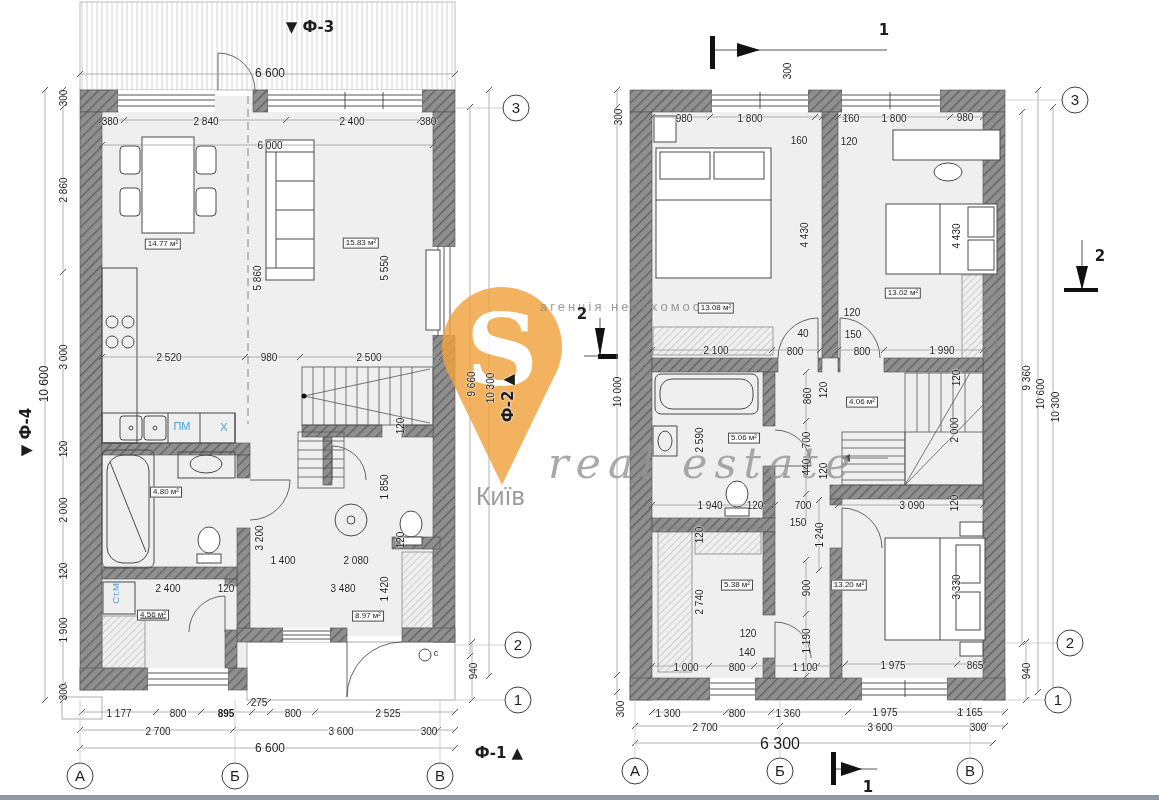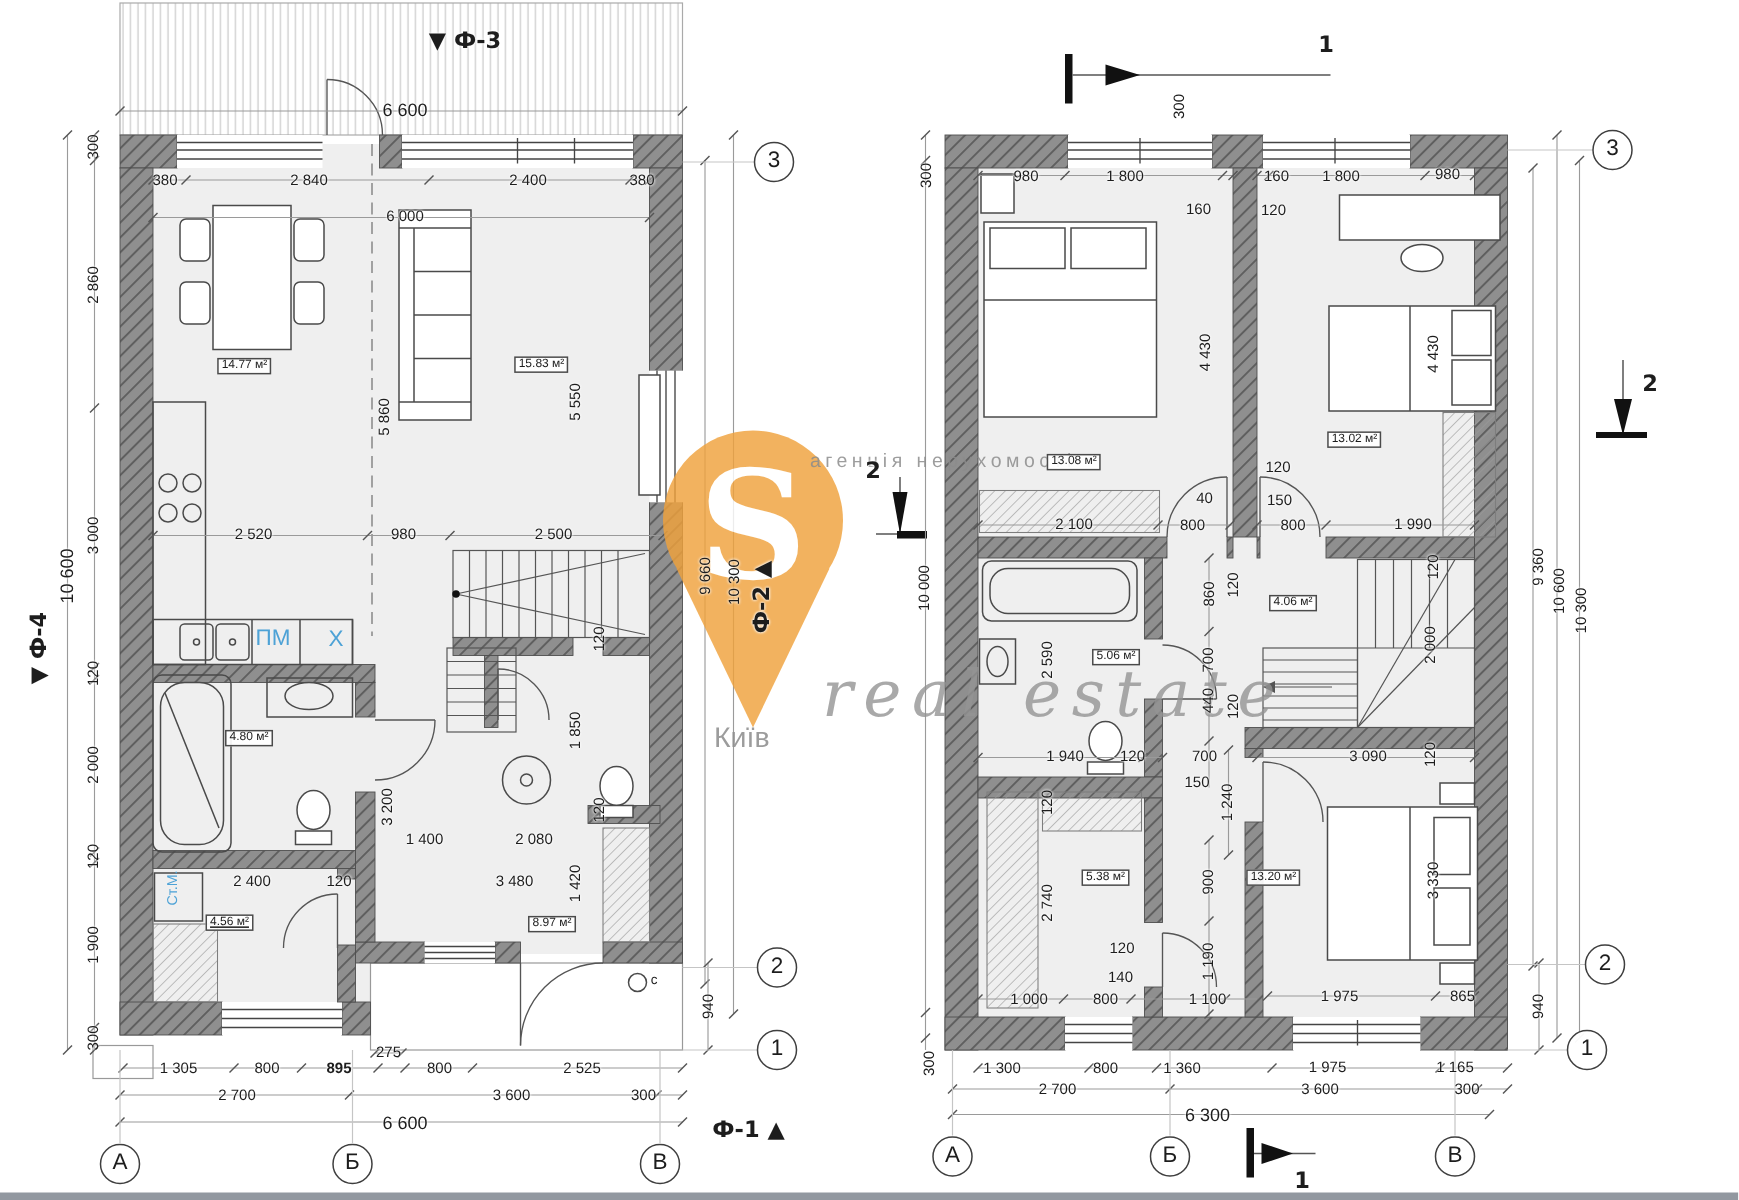--- a/index.html
+++ b/index.html
@@ -15,30 +15,30 @@
   .v{transform:translate(-50%,-50%) rotate(-90deg);}
   .area{font-size:8px;border:1px solid #4a4a4a;background:rgba(255,255,255,.92);
         padding:0 2px;text-shadow:none;}
   .axis{width:25px;height:25px;border:1.3px solid #3f3f3f;border-radius:50%;
         background:rgba(255,255,255,.97);font-size:15px;display:flex;align-items:center;
         justify-content:center;text-shadow:none;}
   .facade{font-size:15px;font-weight:bold;font-family:"DejaVu Sans",sans-serif;}
   .facadev{font-size:15px;font-weight:bold;font-family:"DejaVu Sans",sans-serif;
            transform:translate(-50%,-50%) rotate(-90deg);}
   .section{font-size:15px;font-weight:600;font-family:"DejaVu Sans",sans-serif;}
-  .blue{color:#4da2d6;font-size:15px;text-shadow:none;}
+  .blue{color:#4da2d6;font-size:11px;text-shadow:none;}
   .bluev{color:#4da2d6;font-size:9.5px;text-shadow:none;
          transform:translate(-50%,-50%) rotate(-90deg);}
   .wm-agency{position:absolute;left:540px;top:299px;font-size:13px;letter-spacing:3px;
              color:rgba(140,140,140,.85);}
   .wm-italo{position:absolute;left:550px;top:283px;font-family:"DejaVu Serif",serif;
             font-weight:bold;font-size:138px;line-height:1;color:rgba(240,162,60,.8);}
   .wm-tagline{position:absolute;left:548px;top:438px;font-family:"DejaVu Serif",serif;
               font-style:italic;font-size:43px;letter-spacing:7px;color:rgba(148,148,148,.8);}
-  .wm-city{position:absolute;left:476px;top:482px;font-size:19px;color:rgba(145,145,145,.9);}
+  .wm-city{position:absolute;left:476px;top:482px;font-size:25px;color:rgba(145,145,145,.9);}
   .wm-pin{position:absolute;left:437px;top:285px;}
 </style>
 </head>
 <body>
 
 <div id="canvas">
 
 <svg id="plan-svg" width="1159" height="800">
   <defs>
     <pattern id="wh" width="7" height="7" patternUnits="userSpaceOnUse" patternTransform="rotate(45)">
@@ -582,21 +582,21 @@
       <span class="lb " style="left: 343px; top: 588px;">3 480</span>
       <span class="lb v" style="left: 384px; top: 589px;">1 420</span>
       <span class="lb area" style="left: 153px; top: 615px; text-decoration: underline;">4.56 м²</span>
       <span class="lb area" style="left: 368px; top: 616px;">8.97 м²</span>
       <span class="lb v" style="left: 471px; top: 384px;">9 660</span>
       <span class="lb v" style="left: 490px; top: 388px;">10 300</span>
       <span class="lb facadev" style="left: 508px; top: 398px;">Ф-2 ▲</span>
       <span class="lb v" style="left: 473px; top: 671px;">940</span>
       <span class="lb " style="left: 436px; top: 654px; font-size: 9px;">c</span>
       <span class="lb " style="left: 259px; top: 702px;">275</span>
-      <span class="lb " style="left: 119px; top: 713px;">1 305</span>
+      <span class="lb " style="left: 119px; top: 713px;">1 177</span>
       <span class="lb " style="left: 178px; top: 713px;">800</span>
       <span class="lb " style="left: 226px; top: 713px; font-weight: bold;">895</span>
       <span class="lb " style="left: 293px; top: 713px;">800</span>
       <span class="lb " style="left: 388px; top: 713px;">2 525</span>
       <span class="lb " style="left: 158px; top: 731px;">2 700</span>
       <span class="lb " style="left: 341px; top: 731px;">3 600</span>
       <span class="lb " style="left: 429px; top: 731px;">300</span>
       <span class="lb " style="left: 270px; top: 749px; font-size: 12px;">6 600</span>
       <span class="lb facade" style="left: 499px; top: 753px;">Ф-1 ▲</span>
       <span class="lb axis" style="left: 80px; top: 776px;">А</span>
@@ -666,21 +666,21 @@
       <span class="lb v" style="left: 1055px; top: 407px;">10 300</span>
       <span class="lb section" style="left: 1100px; top: 256px;">2</span>
       <span class="lb " style="left: 668px; top: 713px;">1 300</span>
       <span class="lb " style="left: 737px; top: 713px;">800</span>
       <span class="lb " style="left: 788px; top: 713px;">1 360</span>
       <span class="lb " style="left: 885px; top: 712px;">1 975</span>
       <span class="lb " style="left: 970px; top: 712px;">1 165</span>
       <span class="lb " style="left: 705px; top: 727px;">2 700</span>
       <span class="lb " style="left: 880px; top: 727px;">3 600</span>
       <span class="lb " style="left: 978px; top: 727px;">300</span>
-      <span class="lb " style="left: 805px; top: 744px; font-size: 12px;">6 300</span>
+      <span class="lb " style="left: 780px; top: 744px; font-size: 16px;">6 300</span>
       <span class="lb section" style="left: 868px; top: 787px;">1</span>
       <span class="lb axis" style="left: 635px; top: 771px;">А</span>
       <span class="lb axis" style="left: 780px; top: 771px;">Б</span>
       <span class="lb axis" style="left: 970px; top: 771px;">В</span>
       <span class="lb axis" style="left: 1075px; top: 100px;">3</span>
       <span class="lb axis" style="left: 1070px; top: 643px;">2</span>
       <span class="lb axis" style="left: 1058px; top: 700px;">1</span>
     </div>
 <div id="bottom-bar"></div>
 </div>

